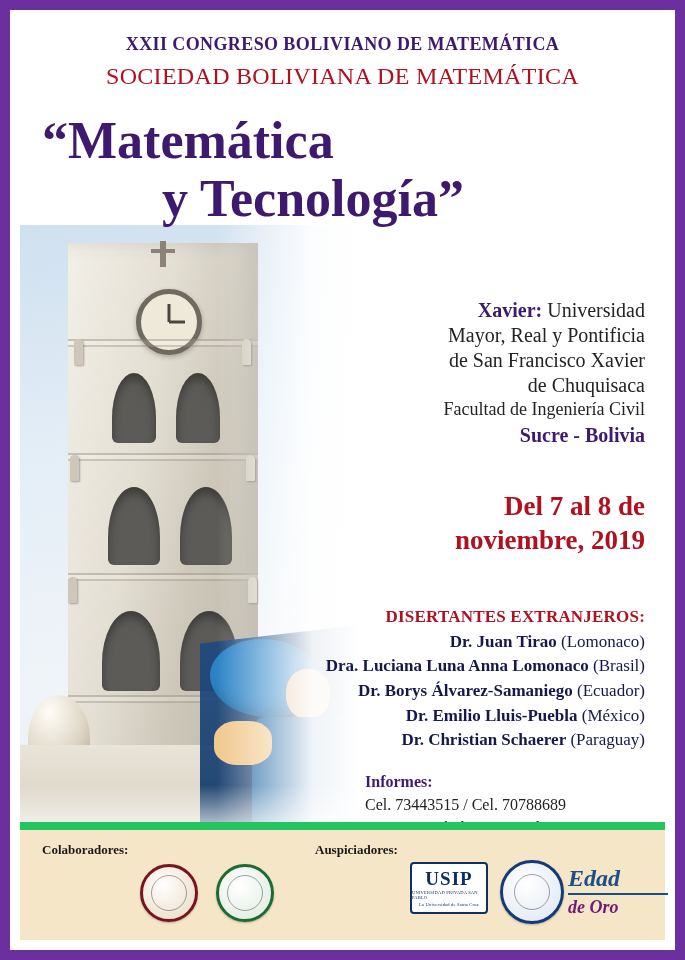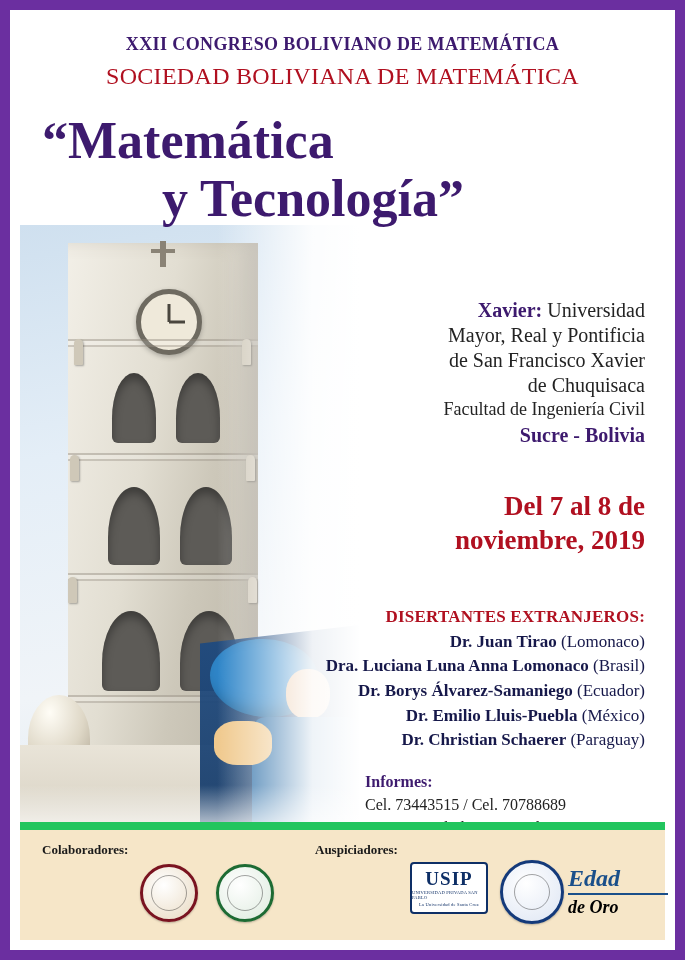--- a/index.html
+++ b/index.html
@@ -196,21 +196,21 @@
   .usip{
     width:74px;height:48px;border:2px solid #0e2f66;border-radius:4px;
     background:#fff;display:flex;flex-direction:column;align-items:center;justify-content:center;
   }
   .usip .big{font-size:19px;font-weight:bold;color:#0e2f66;letter-spacing:1px;line-height:1;}
   .usip .sm{font-size:4.5px;color:#0e2f66;margin-top:2px;letter-spacing:.2px;}
   .edad{
     text-align:left;color:#1a4f8a;font-style:italic;line-height:1;
   }
   .edad .e1{font-size:24px;font-weight:bold;}
-  .edad .e2{font-size:18px;font-weight:bold;color:#000000;}
+  .edad .e2{font-size:18px;font-weight:bold;color:#701a75;}
   .edad .line{height:2px;background:#1a4f8a;margin:3px 0;}
 </style>
 </head>
 <body>
 
 <div class="poster">
 
   <div class="photo">
     <div class="sky"></div>
     <div class="tower">

